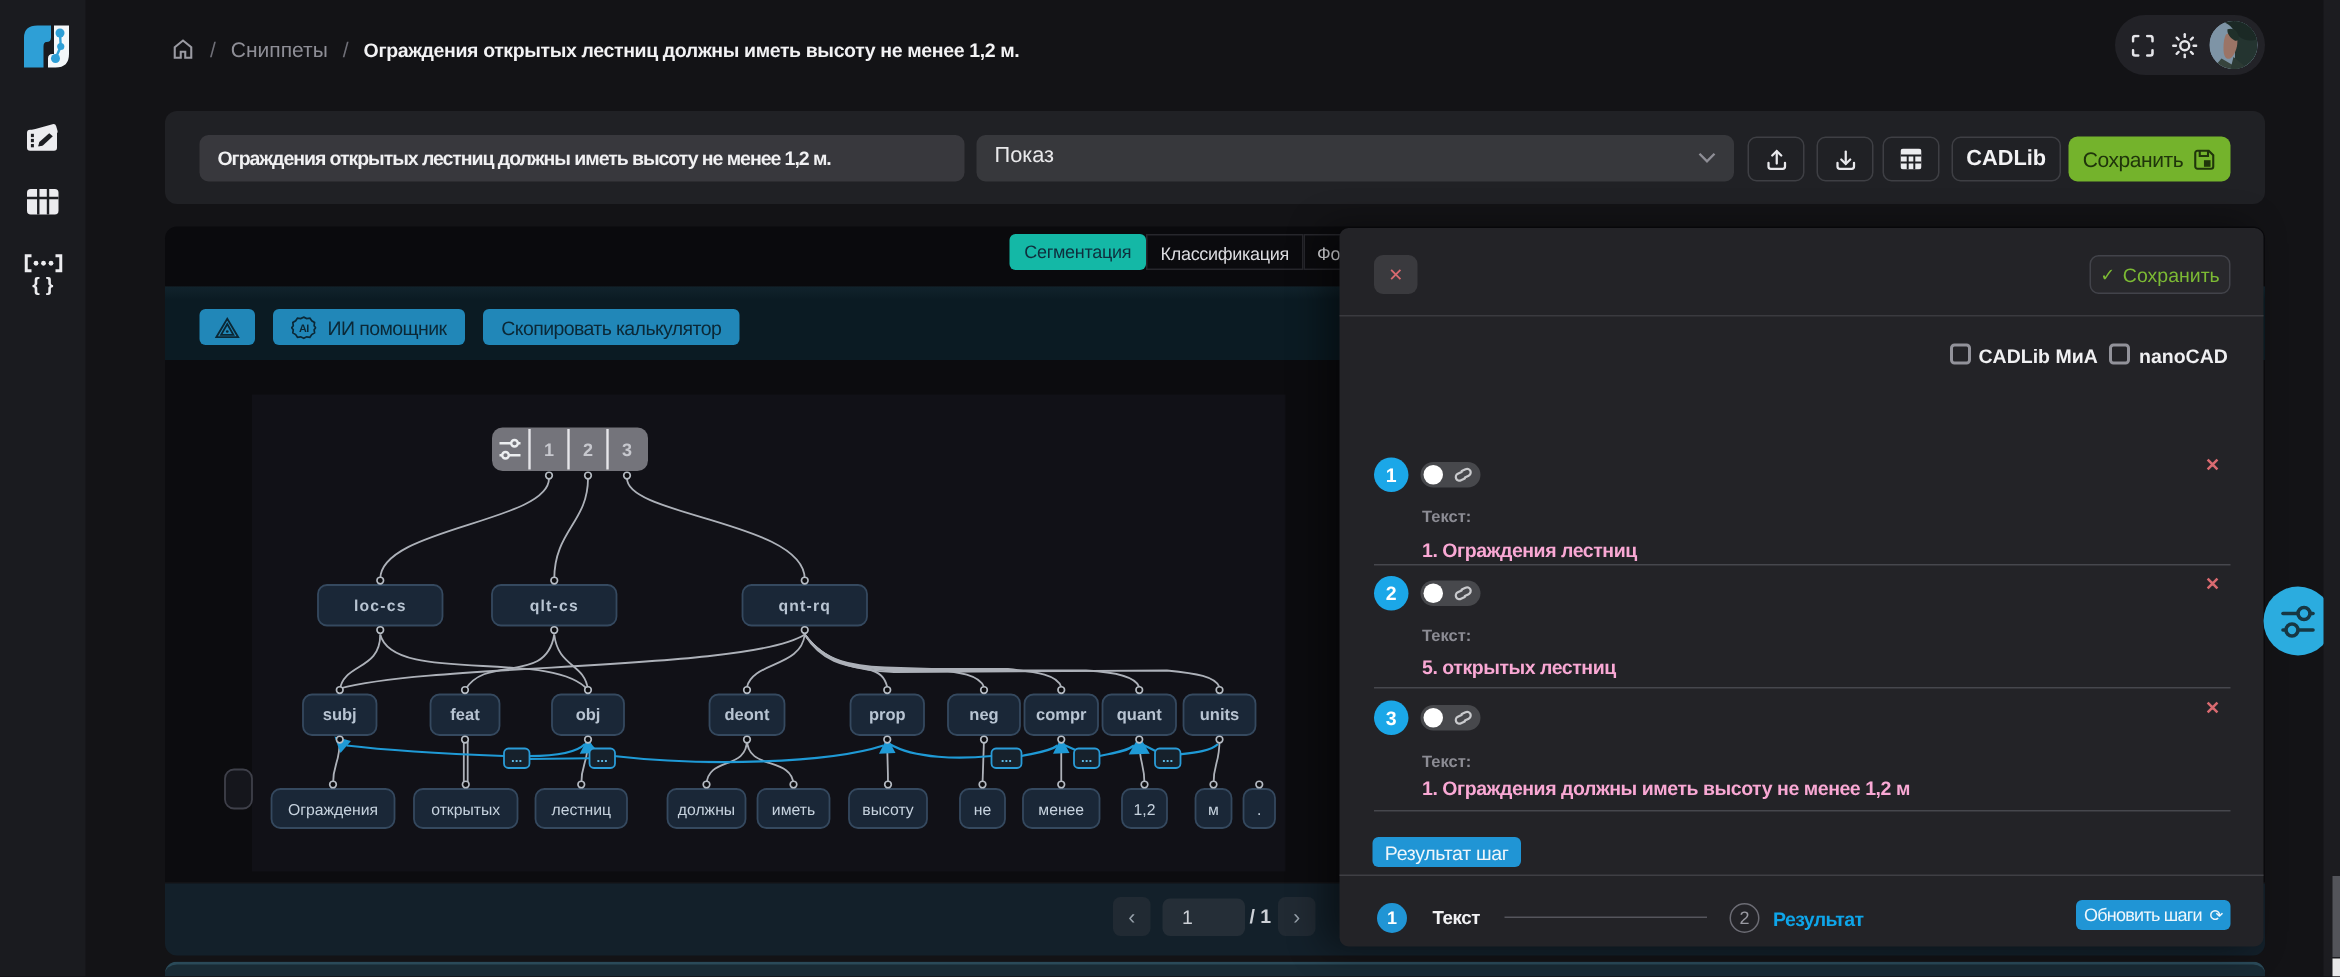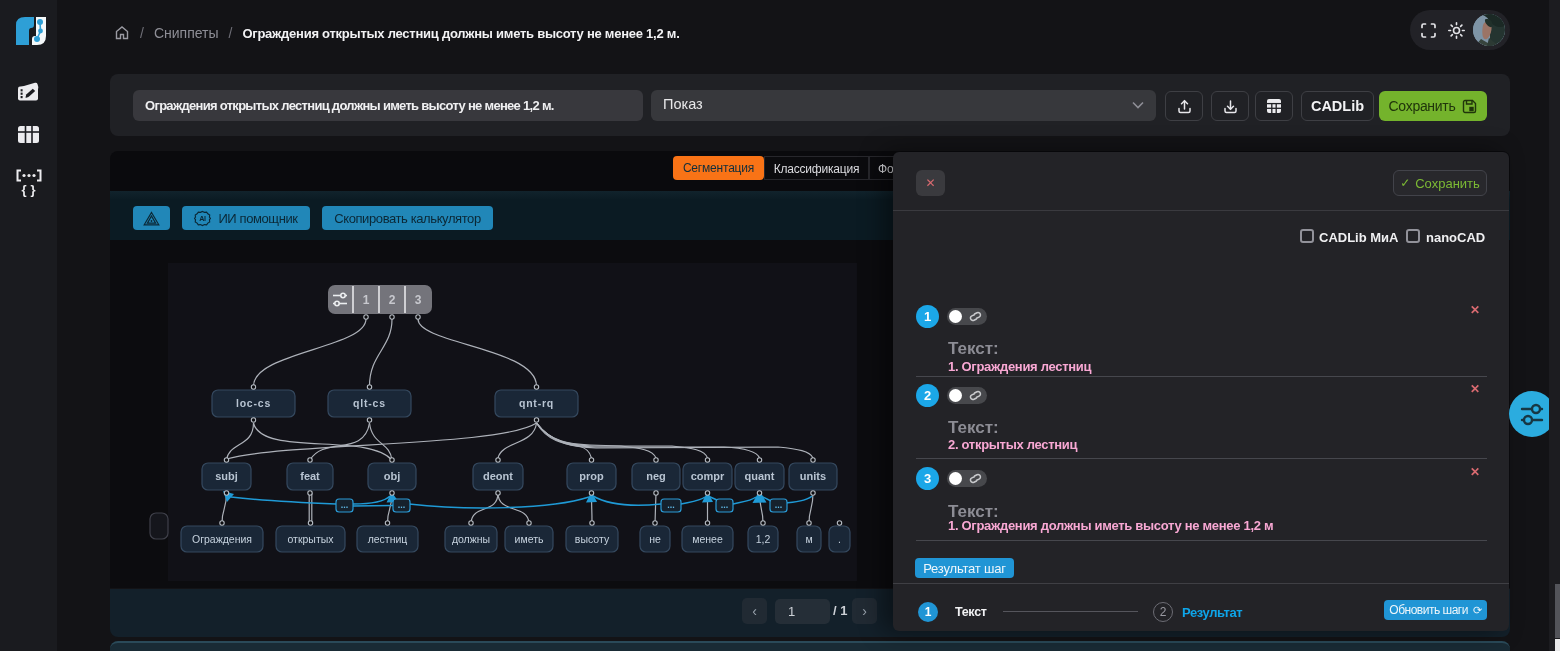--- a/index.html
+++ b/index.html
@@ -17,21 +17,21 @@
   
   #toolbar { left:110px; top:74px; width:1400px; height:62px; background:#202125; border-radius:8px; }
   #snipinput { left:133px; top:90px; width:510px; height:31px; background:#38383d; border-radius:6px; color:#f0f0f2; font-weight:bold; font-size:13px; letter-spacing:-0.7px; line-height:31px; padding-left:12px; }
   #showsel { left:651px; top:90px; width:505px; height:31px; background:#37383c; border-radius:6px; color:#e8e8ea; font-size:14.5px; line-height:29px; padding-left:12px; }
   .tbtn { top:91px; height:30px; background:#202125; border:1px solid #3e3f44; border-radius:6px; display:flex; align-items:center; justify-content:center; }
   #btn-cadlib { left:1301px; width:73px; color:#f2f2f4; font-weight:bold; font-size:14.5px; }
   #btn-save { left:1379px; top:91px; width:108px; height:30px; background:#74b32c; border-radius:6px; display:flex; align-items:center; justify-content:center; gap:7px; color:#20350b; font-size:14px; letter-spacing:-0.3px; }
   
   #tabrow { left:110px; top:151px; width:1400px; height:40px; background:#0a0a0d; border-radius:8px 8px 0 0; }
   .tab { position:absolute; top:4.5px; height:24px; line-height:24px; text-align:center; font-size:12px; letter-spacing:-0.2px; }
-  #tab1 { left:563px; width:91px; background:#f97316; border-radius:4px; color:#0f2e3d; }
+  #tab1 { left:563px; width:91px; background:#14b8a6; border-radius:4px; color:#0f2e3d; }
   #tab2 { left:654px; width:105px; background:#0b0b0e; border:1px solid #27272c; color:#dcdce0; }
   #tab3 { left:759px; width:110px; background:#0b0b0e; border:1px solid #27272c; color:#dcdce0; text-align:left; padding-left:8px; }
   #teal { left:110px; top:191px; width:1400px; height:49px; background:linear-gradient(180deg,#11232c 0%,#0b1b23 18%,#0b1b23 100%); }
   .gbtn { position:absolute; top:206px; height:24px; background:#2187b8; border-radius:4px; color:#0b2836; font-size:13px; letter-spacing:-0.4px; display:flex; align-items:center; justify-content:center; gap:7px; }
   #canvas { left:110px; top:240px; width:1400px; height:348px; background:#0c0c0f; }
   #inner { left:168px; top:263px; width:689px; height:318px; background:#111117; }
   #gsvg { left:110px; top:240px; width:783px; height:348px; }
   
   #pager { left:110px; top:589px; width:1400px; height:48px; background:#13202a; border-radius:0 0 8px 8px; }
   .pgbtn { position:absolute; top:598px; width:25px; height:26px; background:#212a33; border-radius:5px; color:#98a2ac; font-size:14px; display:flex; align-items:center; justify-content:center; }
@@ -45,21 +45,21 @@
   #p-close { left:23px; top:18px; width:29px; height:26px; background:#3a3a3e; border-radius:6px; color:#d96a70; font-size:12px; display:flex; align-items:center; justify-content:center; }
   #p-title { left:52px; top:21px; width:448px; text-align:center; color:#f2f2f4; font-size:16px; font-weight:bold; letter-spacing:-0.8px; }
   #p-save { left:500px; top:18px; width:94px; height:26px; background:#28282c; border:1px solid #42434a; border-radius:6px; color:#7cba34; font-size:13px; display:flex; align-items:center; justify-content:center; gap:5px; }
   .chk { position:absolute; top:77px; width:14px; height:14px; border:2px solid #92929a; border-radius:3px; }
   .chklab { position:absolute; top:78px; color:#f0f0f2; font-weight:bold; font-size:13px; }
   #p-ta { left:23px; top:100px; width:575px; height:45px; background:#3c3c41; border-radius:4px; color:#9d9da3; font-size:13px; padding:6px 9px; }
   .stepnum { position:absolute; width:23px; height:23px; border-radius:50%; background:#1ba7e8; color:#fff; font-weight:bold; font-size:13px; display:flex; align-items:center; justify-content:center; }
   .toggle { position:absolute; left:54px; width:40px; height:17px; background:#47484c; border-radius:9px; }
   .toggle .knob { position:absolute; left:1.5px; top:2px; width:13px; height:13px; background:#fff; border-radius:50%; }
   .stepx { position:absolute; left:577px; color:#d96a70; font-size:12px; font-weight:bold; }
-  .tlab { position:absolute; left:55px; color:#8c8c94; font-weight:bold; font-size:17px; }
+  .tlab { position:absolute; left:55px; color:#8c8c94; font-weight:bold; font-size:11px; }
   .ttxt { position:absolute; left:55px; color:#f9a8d4; font-weight:bold; font-size:13px; letter-spacing:-0.3px; }
   #p-add { left:22px; top:406px; width:99px; height:20px; background:#2095d5; border-radius:4px; color:#eef6fb; font-size:13px; letter-spacing:-0.2px; display:flex; align-items:center; justify-content:center; }
   #p-upd { left:491px; top:448px; width:103px; height:20px; background:#2095d5; border-radius:4px; color:#eef6fb; font-size:12px; letter-spacing:-0.5px; display:flex; align-items:center; justify-content:center; gap:5px; }
   
   #fab { left:1509px; top:391px; width:46px; height:46px; border-radius:50%; background:#2bacdf; }
   #scrollbar { left:1549px; top:0; width:11px; height:651px; background:#1c1c20; }
 </style>
 </head>
 <body>
 <div id="sidebar" class="abs">
@@ -438,21 +438,21 @@
   <div class="stepnum" style="left:23px;top:232px;">2</div>
   <div class="toggle" style="top:235px;">
       <div class="knob"></div>
       <svg style="position:absolute;left:22px;top:3px;" width="13" height="11" viewBox="0 0 13 11" fill="none" stroke="#c9cacd" stroke-width="1.5" stroke-linecap="round">
         <path d="M5.5 3 L8 1.8 C9.2 1.2 10.6 1.7 11.2 2.9 C11.8 4.1 11.3 5.5 10.1 6.1 L7.6 7.3"></path>
         <path d="M7.5 8 L5 9.2 C3.8 9.8 2.4 9.3 1.8 8.1 C1.2 6.9 1.7 5.5 2.9 4.9 L5.4 3.7"></path>
       </svg>
     </div>
   <div class="stepx" style="top:230px;">✕</div>
   <div class="tlab" style="top:266px;">Текст:</div>
-  <div class="ttxt" style="top:285px;">2. открытых лестниц</div>
+  <div class="ttxt" style="top:285px;">5. открытых лестниц</div>
   <div class="sep" style="top:306px;"></div>
 
   <div class="stepnum" style="left:23px;top:315px;">3</div>
   <div class="toggle" style="top:318px;">
       <div class="knob"></div>
       <svg style="position:absolute;left:22px;top:3px;" width="13" height="11" viewBox="0 0 13 11" fill="none" stroke="#c9cacd" stroke-width="1.5" stroke-linecap="round">
         <path d="M5.5 3 L8 1.8 C9.2 1.2 10.6 1.7 11.2 2.9 C11.8 4.1 11.3 5.5 10.1 6.1 L7.6 7.3"></path>
         <path d="M7.5 8 L5 9.2 C3.8 9.8 2.4 9.3 1.8 8.1 C1.2 6.9 1.7 5.5 2.9 4.9 L5.4 3.7"></path>
       </svg>
     </div>

